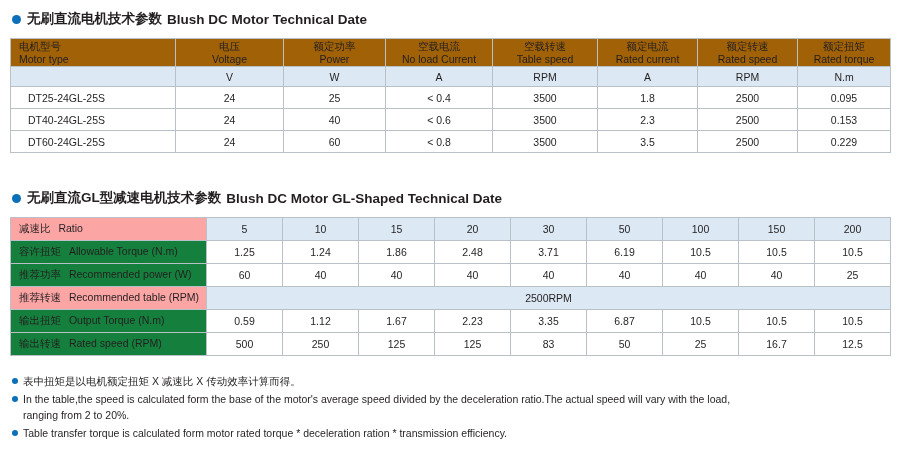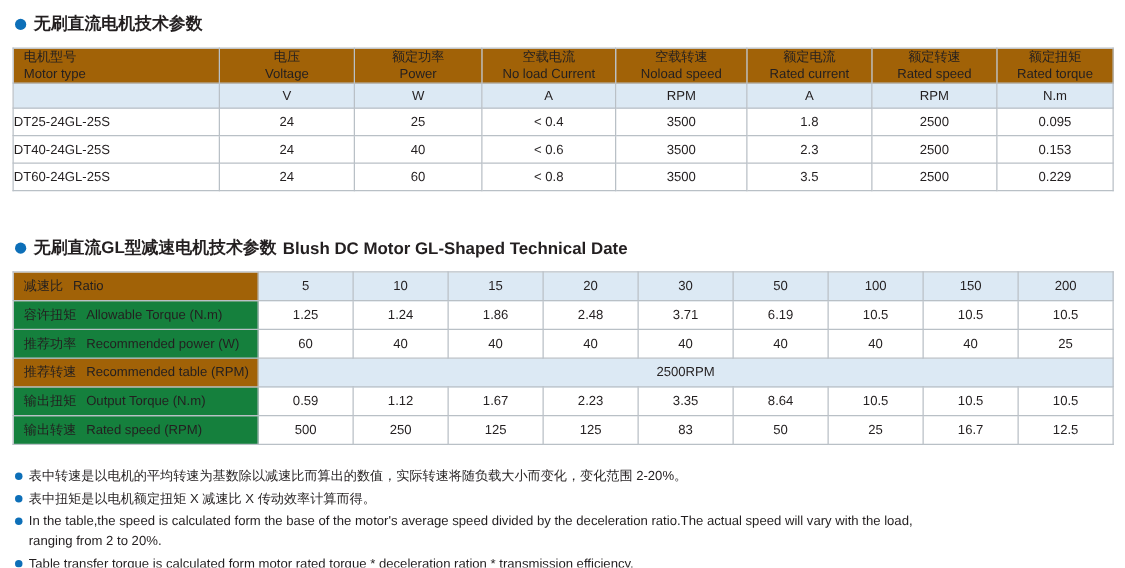--- a/index.html
+++ b/index.html
@@ -71,37 +71,37 @@
     font-size: 10.5px;
   }
   #t1 .hdr .cn { display: block; }
   #t1 .hdr .en { display: block; }
   #t1 .unit {
     background: #dce9f4;
     height: 19px;
   }
   #t1 td.leftcell {
     text-align: left;
-    padding-left: 0;
+    padding-left: 17px;
   }
   #t1 .hdr.leftcell { text-align: left; padding-left: 8px; }
   
   #t2 td {
     height: 22px;
   }
   #t2 td.rowlabel {
     text-align: left;
     padding-left: 8px;
     background: #15803d;
   }
   #t2 tr.shaded td {
     background: #dce9f4;
   }
   #t2 tr.shaded td.rowlabel {
-    background: #a16207;
+    background: #fca5a5;
   }
   .spacer-1 { height: 34px; }
   
   .notes {
     margin-top: 17px;
     margin-left: 2px;
   }
   .note {
     display: flex;
     align-items: flex-start;
@@ -122,20 +122,21 @@
   }
 </style>
 </head>
 <body>
 
 <div class="page">
 
   <div class="section-title">
     <span class="bullet"></span>
     <span class="t-cn">无刷直流电机技术参数</span>
+    <span class="t-en">Blush DC Motor Technical Date</span>
   </div>
 
   <table id="t1">
     <colgroup>
       <col style="width:165px">
       <col style="width:108px">
       <col style="width:102px">
       <col style="width:107px">
       <col style="width:105px">
       <col style="width:100px">
@@ -155,21 +156,21 @@
         <th class="hdr">
           <span class="cn">额定功率</span>
           <span class="en">Power</span>
         </th>
         <th class="hdr">
           <span class="cn">空载电流</span>
           <span class="en">No load Current</span>
         </th>
         <th class="hdr">
           <span class="cn">空载转速</span>
-          <span class="en">Noload speed</span>
+          <span class="en">Table speed</span>
         </th>
         <th class="hdr">
           <span class="cn">额定电流</span>
           <span class="en">Rated current</span>
         </th>
         <th class="hdr">
           <span class="cn">额定转速</span>
           <span class="en">Rated speed</span>
         </th>
         <th class="hdr">
@@ -299,21 +300,21 @@
       <tr>
         <td class="rowlabel">
           <span>输出扭矩</span>
           <span style="margin-left: 5px;">Output Torque (N.m)</span>
         </td>
         <td>0.59</td>
         <td>1.12</td>
         <td>1.67</td>
         <td>2.23</td>
         <td>3.35</td>
-        <td>8.64</td>
+        <td>6.87</td>
         <td>10.5</td>
         <td>10.5</td>
         <td>10.5</td>
       </tr>
       <tr>
         <td class="rowlabel">
           <span>输出转速</span>
           <span style="margin-left: 5px;">Rated speed (RPM)</span>
         </td>
         <td>500</td>
@@ -323,24 +324,20 @@
         <td>83</td>
         <td>50</td>
         <td>25</td>
         <td>16.7</td>
         <td>12.5</td>
       </tr>
     </tbody>
   </table>
 
   <div class="notes">
-    <div class="note">
-      <span class="bullet"></span>
-      <span>表中转速是以电机的平均转速为基数除以减速比而算出的数值，实际转速将随负载大小而变化，变化范围 2-20%。</span>
-    </div>
     <div class="note">
       <span class="bullet"></span>
       <span>表中扭矩是以电机额定扭矩 X 减速比 X 传动效率计算而得。</span>
     </div>
     <div class="note">
       <span class="bullet"></span>
       <span>In the table,the speed is calculated form the base of the motor's average speed divided by the deceleration ratio.The actual speed will vary with the load, ranging from 2 to 20%.</span>
     </div>
     <div class="note">
       <span class="bullet"></span>

